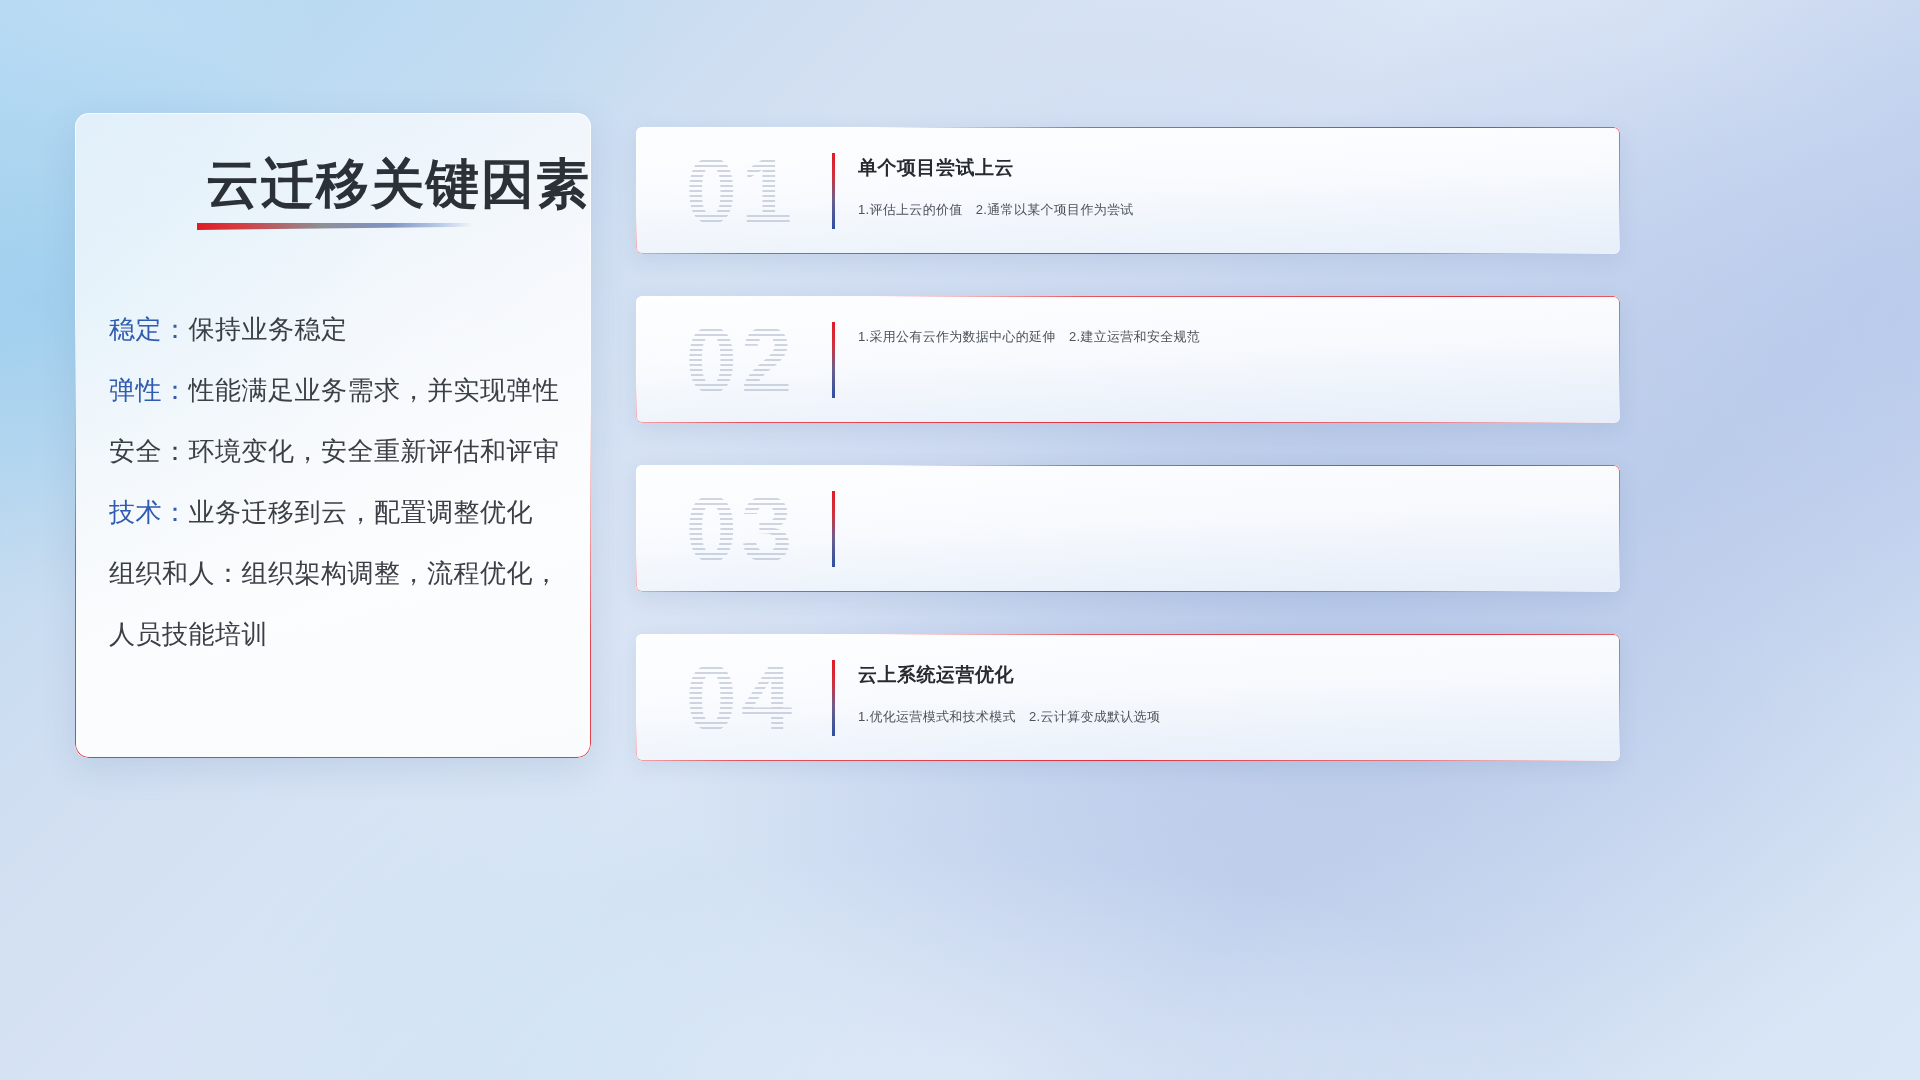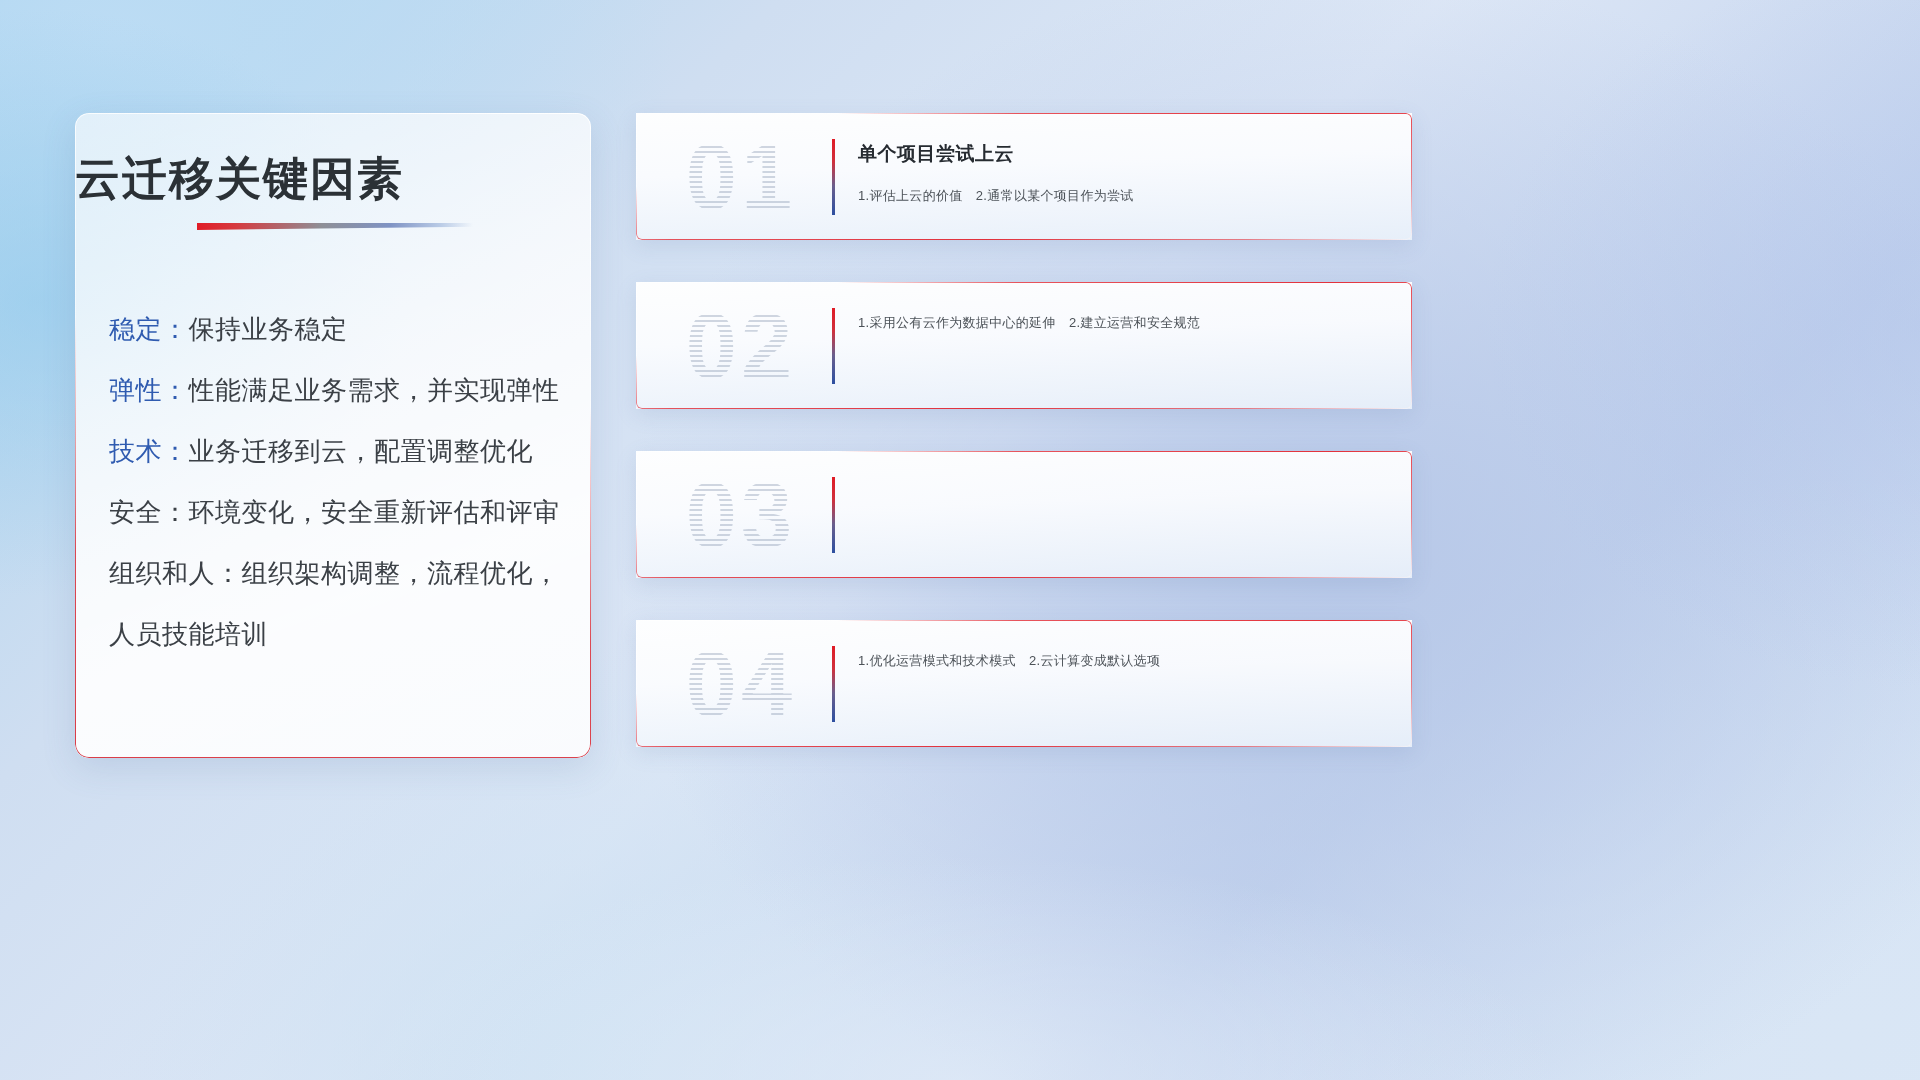--- a/index.html
+++ b/index.html
@@ -31,42 +31,43 @@
     box-shadow:0 10px 34px rgba(80,110,160,.16);
     overflow:hidden;
   }
   .left-card:before{
     content:"";position:absolute;inset:0;border-radius:14px;padding:1px;
     background:linear-gradient(190deg,rgba(255,255,255,.95) 0%,rgba(255,255,255,.5) 40%,rgba(214,40,52,.85) 72%,rgba(214,40,52,.9) 100%);
     -webkit-mask:linear-gradient(#000 0 0) content-box,linear-gradient(#000 0 0);
     -webkit-mask-composite:xor;mask-composite:exclude;pointer-events:none;
   }
   .lc-title{
-    position:absolute;left:0;right:0;top:36px;text-align:left;
-    font-size:45px;font-weight:bold;color:#2b3136;letter-spacing:2px;
+    position:absolute;left:0;right:0;top:36px;text-align:right;
+    font-size:53px;font-weight:bold;color:#2b3136;letter-spacing:2px;
   }
   .lc-rule{
     position:absolute;left:122px;top:110px;width:276px;height:7px;
     background:linear-gradient(90deg,#e01b26 0%,#d63a3f 14%,#8e8f96 45%,#7f93c4 70%,#b9cbe6 88%,rgba(220,232,246,0) 100%);
     clip-path:polygon(0 0,100% 0,100% 52%,0 100%);
   }
   .lc-body{position:absolute;left:34px;top:186px;right:24px;}
   .lc-line{
     font-size:26px;color:#3b4046;line-height:61px;white-space:nowrap;letter-spacing:.5px;
   }
   .lc-key{color:#2f5bb0;text-align:right;}
   .lc-key.plain{color:#3b4046;}
 
   
   .cards{position:absolute;left:636px;top:113px;}
   .card{
-    position:relative;width:776px;height:127px;margin-bottom:42px;border-radius:0;
+    position:relative;width:984px;height:127px;margin-bottom:42px;border-radius:6px;
     background:linear-gradient(178deg,rgba(255,255,255,.96) 0%,rgba(252,253,255,.93) 42%,rgba(236,243,251,.86) 100%);
     box-shadow:0 6px 20px rgba(90,120,170,.14);
     overflow:hidden;
+    margin-top:14px;
   }
   .card:before{
     content:"";position:absolute;inset:0;border-radius:6px;padding:1px;
     background:linear-gradient(160deg,rgba(255,255,255,.9) 0%,rgba(255,255,255,.55) 18%,rgba(224,27,38,.75) 34%,rgba(224,27,38,.9) 62%,rgba(224,27,38,.55) 85%,rgba(255,255,255,.5) 100%);
     -webkit-mask:linear-gradient(#000 0 0) content-box,linear-gradient(#000 0 0);
     -webkit-mask-composite:xor;mask-composite:exclude;pointer-events:none;
   }
   .card-num{
     position:absolute;left:30px;top:8px;width:150px;height:112px;
     font-size:92px;font-weight:bold;line-height:112px;text-align:center;
@@ -92,24 +93,24 @@
   <div class="lc-title">云迁移关键因素</div>
   <div class="lc-rule"></div>
   <div class="lc-body">
     <div class="lc-line">
       <span class="lc-key">稳定：</span><span>保持业务稳定</span>
     </div>
     <div class="lc-line">
       <span class="lc-key">弹性：</span><span>性能满足业务需求，并实现弹性</span>
     </div>
     <div class="lc-line">
-      <span class="lc-key">技术：</span><span>业务迁移到云，配置调整优化</span>
+      <span class="lc-key plain">安全：</span><span>环境变化，安全重新评估和评审</span>
     </div>
     <div class="lc-line">
-      <span class="lc-key plain">安全：</span><span>环境变化，安全重新评估和评审</span>
+      <span class="lc-key">技术：</span><span>业务迁移到云，配置调整优化</span>
     </div>
     <div class="lc-line">
       <span class="lc-key plain">组织和人：</span><span>组织架构调整，流程优化，</span>
     </div>
     <div class="lc-line">
       <span class="lc-key plain"></span><span>人员技能培训</span>
     </div>
   </div>
 </div>
 
@@ -134,17 +135,18 @@
 
   <div class="card">
     <div class="card-num">03</div>
     <div class="card-bar"></div>
   </div>
 
   <div class="card">
     <div class="card-num">04</div>
     <div class="card-bar"></div>
     <div class="card-txt">
+      <div class="card-title">云上系统运营优化</div>
       <div class="card-desc">1.优化运营模式和技术模式　2.云计算变成默认选项</div>
     </div>
   </div>
 
 </div>
 
 </body></html>

